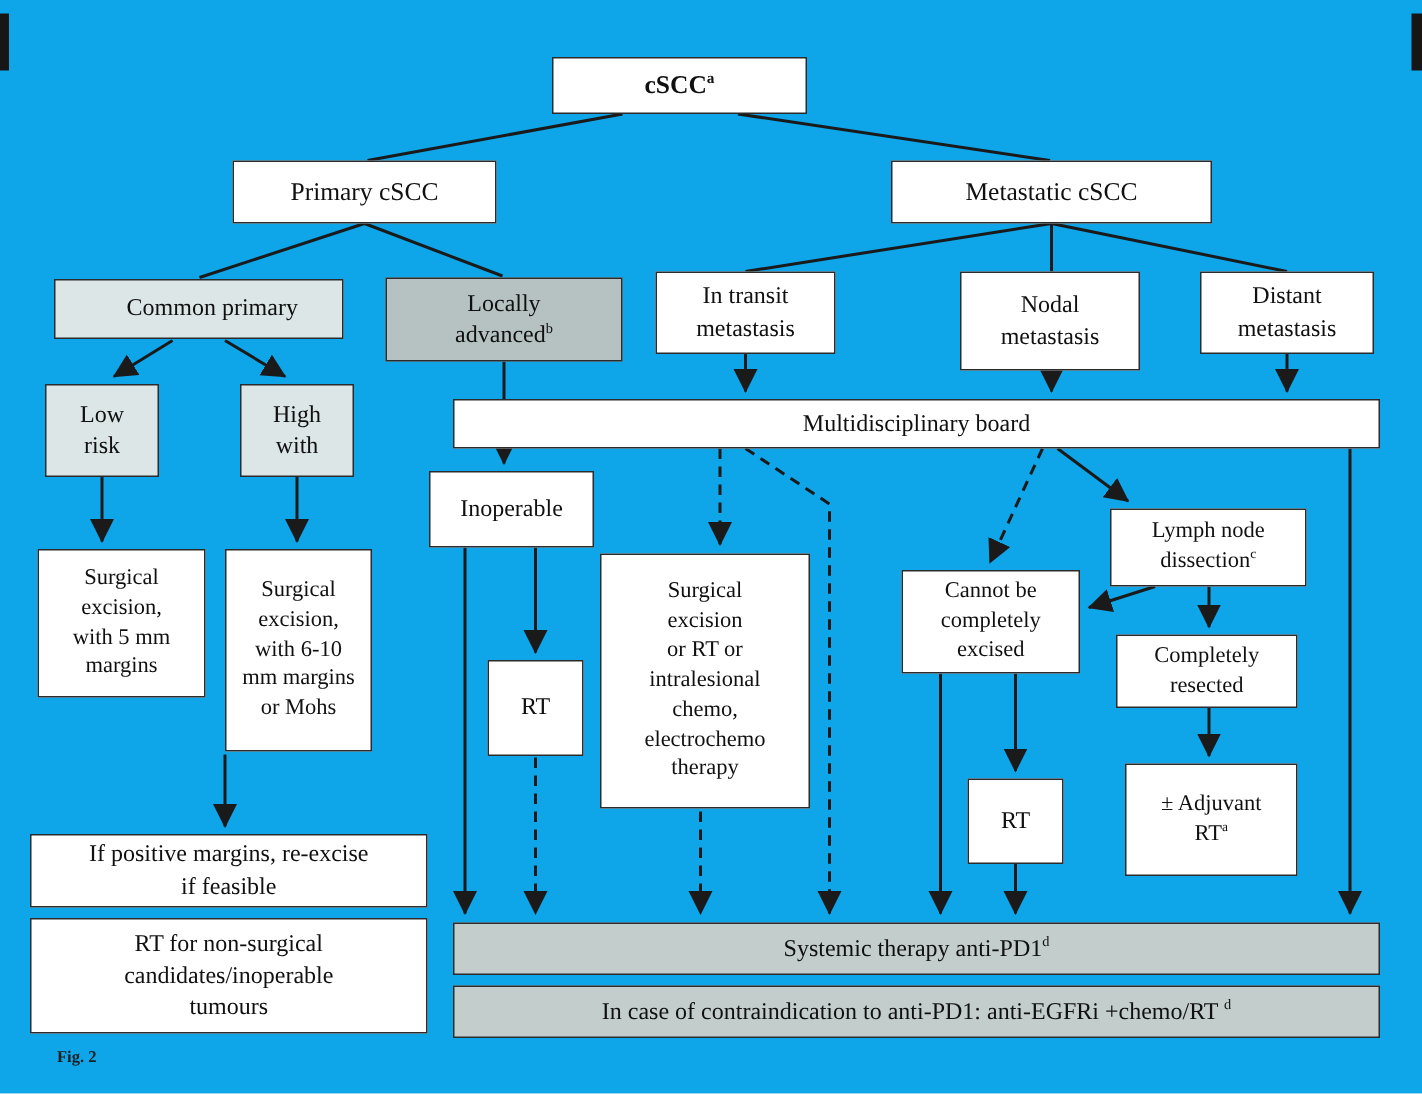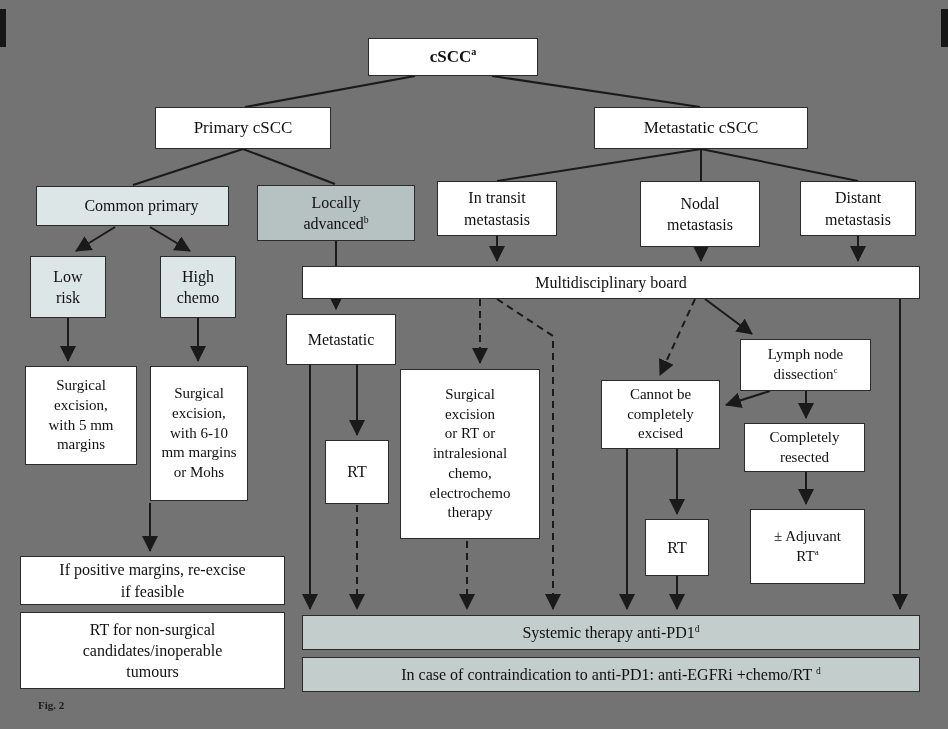--- a/index.html
+++ b/index.html
@@ -1,18 +1,18 @@
 <!DOCTYPE html>
 <html style="--light-fill: #dce6e6; --dark-fill: #b6c2c2; --bottom-fill: #c2cdcc; --border: #2b2b2b; --line: #1a1a1a;"><head>
 <meta charset="utf-8">
 <style>
   html,body { margin:0; padding:0; background:#ffffff; }
   .canvas {
     position:relative; width:948px; height:729px;
-    background:#737373; overflow:hidden;
+    background:#0ea5e9; overflow:hidden;
     font-family:"Liberation Serif","DejaVu Serif",serif;
     color:#101010;
   }
   svg.connectors { position:absolute; left:0; top:0; z-index:1; }
   .ln   { stroke:#1a1a1a; stroke-width:2; fill:none; }
   .dash { stroke-dasharray:7 5; }
   .node {
     position:absolute; z-index:2; box-sizing:border-box;
     border:1.6px solid var(--border,#2b2b2b); background:#ffffff;
     display:flex; align-items:center; justify-content:center;
@@ -112,29 +112,29 @@
 metastasis</span>
   </div>
 
   <div class="node fill-light" style="left:30px;top:256px;width:76px;height:62px;">
     <span>Low
 risk</span>
   </div>
 
   <div class="node fill-light" style="left:160px;top:256px;width:76px;height:62px;">
     <span>High
-chemo</span>
+with</span>
   </div>
 
   <div class="node" style="left:302px;top:266px;width:618px;height:33px;">
     <span>Multidisciplinary board</span>
   </div>
 
   <div class="node" style="left:286px;top:314px;width:110px;height:51px;">
-    <span>Metastatic</span>
+    <span>Inoperable</span>
   </div>
 
   <div class="node sz15" style="left:25px;top:366px;width:112px;height:99px;">
     <span>Surgical
 excision,
 with 5 mm
 margins</span>
   </div>
 
   <div class="node sz15" style="left:150px;top:366px;width:98px;height:135px;">

